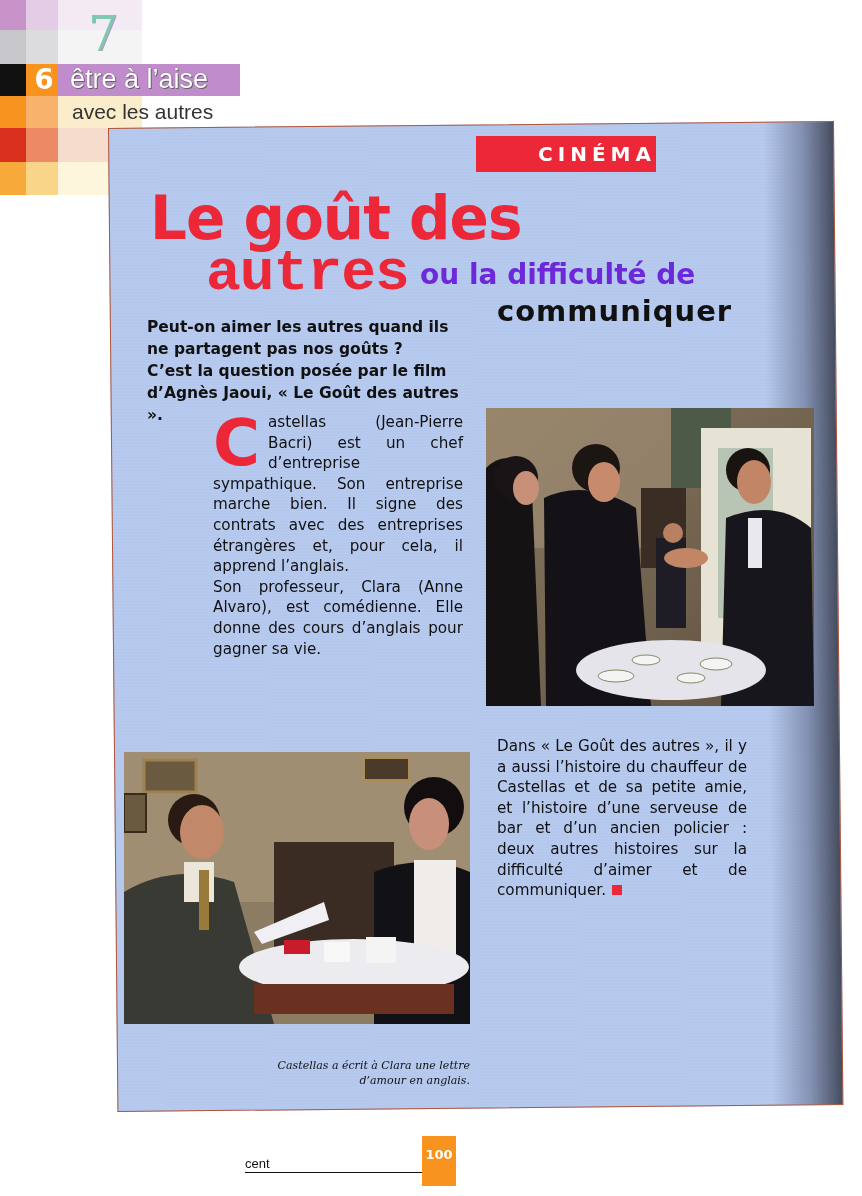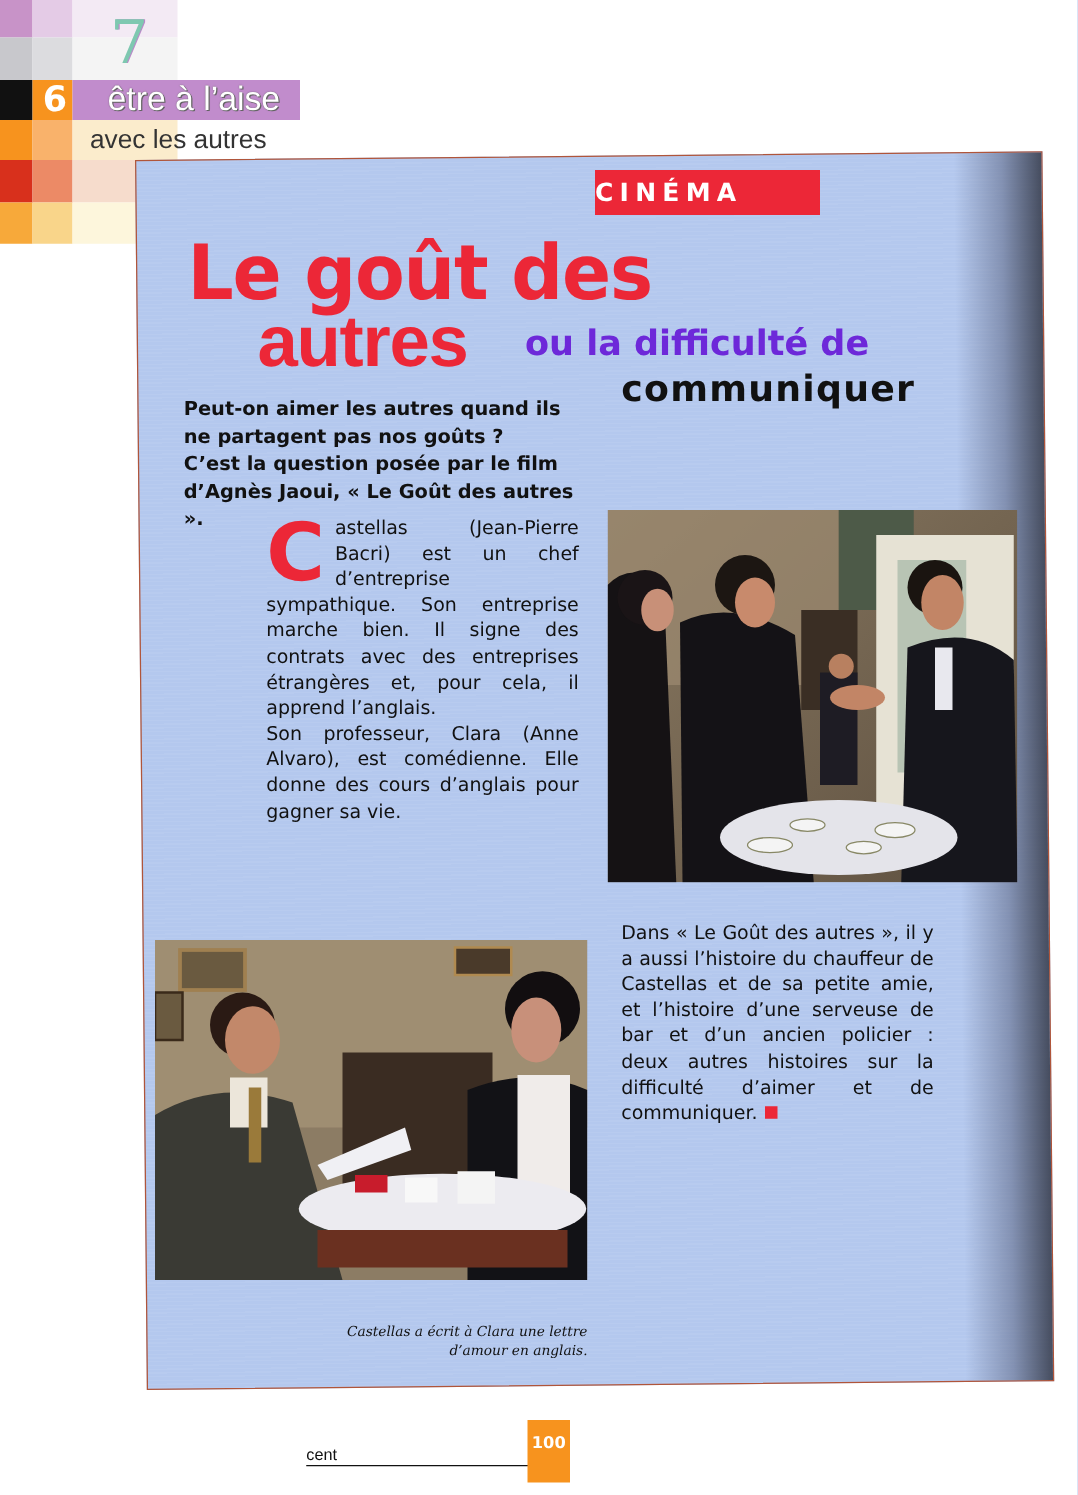--- a/index.html
+++ b/index.html
@@ -1,30 +1,30 @@
 <!DOCTYPE html>
 <html><head>
 <meta charset="utf-8">
 <style>
   html,body{margin:0;padding:0;}
   body{width:862px;height:1196px;background:#fff;position:relative;overflow:hidden;font-family:"DejaVu Sans",sans-serif;}
   .grid-cell{position:absolute;}
   .chapter-num{position:absolute;left:88px;top:10px;font-family:"DejaVu Serif",serif;font-size:48px;color:#7ec8b0;line-height:1;text-shadow:1px 0 0 #b98ac8;}
   .chapter-band{position:absolute;left:58px;top:64px;width:182px;height:32px;background:#c18ccc;}
   .chapter-six{position:absolute;left:30px;top:64px;width:28px;height:32px;color:#fff;font-family:"DejaVu Sans",sans-serif;font-weight:bold;font-size:28px;line-height:32px;text-align:center;}
-  .chapter-title{position:absolute;left:70px;top:62px;font-family:"Liberation Sans",sans-serif;font-size:27px;color:#fff;line-height:34px;text-shadow:0 0 1px #555,1px 1px 0 #666;margin-left:16px;}
+  .chapter-title{position:absolute;left:70px;top:62px;font-family:"Liberation Sans",sans-serif;font-size:27px;color:#fff;line-height:34px;text-shadow:0 0 1px #555,1px 1px 0 #666;}
   .chapter-sub{position:absolute;left:72px;top:99px;font-family:"Liberation Sans",sans-serif;font-size:21px;color:#333;line-height:26px;}
 
   .panel{position:absolute;left:108px;top:128px;width:724px;height:982px;background:#b4c8ee;
     border:1px solid #b0553a;transform:rotate(-0.55deg);transform-origin:0 0;
     background-image:repeating-linear-gradient(0deg,rgba(255,255,255,0.06) 0 1px,transparent 1px 3px);}
   .panel-shade{position:absolute;right:0;top:0;width:70px;height:100%;background:linear-gradient(90deg,rgba(180,200,238,0) 0%,rgba(90,100,130,0.55) 55%,rgba(50,55,70,0.85) 100%);}
-  .section-tag{position:absolute;left:476px;top:136px;width:180px;height:36px;background:#ec2737;color:#fff;font-family:"DejaVu Sans",sans-serif;font-weight:bold;font-size:20px;letter-spacing:5px;line-height:36px;text-align:left;}
+  .section-tag{position:absolute;left:476px;top:136px;width:180px;height:36px;background:#ec2737;color:#fff;font-family:"DejaVu Sans",sans-serif;font-weight:bold;font-size:20px;letter-spacing:5px;line-height:36px;text-align:right;}
   .title-l1{position:absolute;left:150px;top:186px;font-family:"DejaVu Sans",sans-serif;font-weight:900;font-size:58px;color:#ec2737;line-height:64px;letter-spacing:-1px;transform:scaleY(1.05);}
-  .title-l2{position:absolute;left:206px;top:242px;font-family:Liberation Sans, sans-serif;font-weight:900;font-size:58px;color:#ec2737;line-height:64px;letter-spacing:-1px;}
+  .title-l2{position:absolute;left:206px;top:242px;font-family:Liberation Mono, monospace;font-weight:900;font-size:58px;color:#ec2737;line-height:64px;letter-spacing:-1px;}
   .subtitle-1{position:absolute;left:420px;top:258px;font-family:"DejaVu Sans",sans-serif;font-weight:bold;font-size:28px;color:#6d28d9;line-height:34px;}
   .subtitle-2{position:absolute;left:497px;top:294px;font-family:"DejaVu Sans",sans-serif;font-weight:bold;font-size:29px;color:#111;line-height:34px;letter-spacing:1px;}
   .lead{position:absolute;left:147px;top:316px;width:330px;font-family:"DejaVu Sans",sans-serif;font-weight:bold;font-size:15.5px;color:#111;line-height:22px;}
   .caption{position:absolute;font-family:"DejaVu Serif",serif;font-style:italic;font-size:11px;color:#111;line-height:15px;margin-top:28px;}
   .body-text{position:absolute;font-family:"DejaVu Sans",sans-serif;font-size:15.2px;color:#111;line-height:20.6px;text-align:justify;}
   .dropcap{float:left;font-family:"DejaVu Sans",sans-serif;font-weight:900;font-size:64px;line-height:54px;color:#ec2737;margin:4px 8px 0 0;height:56px;}
   .end-mark{display:inline-block;width:10px;height:10px;background:#ec2737;margin-left:6px;vertical-align:baseline;}
   .photo{position:absolute;overflow:hidden;}
   .footer-word{position:absolute;left:245px;top:1156px;font-family:"Liberation Sans",sans-serif;font-size:13px;color:#111;}
   .footer-line{position:absolute;left:245px;top:1172px;width:178px;height:1px;background:#111;}

